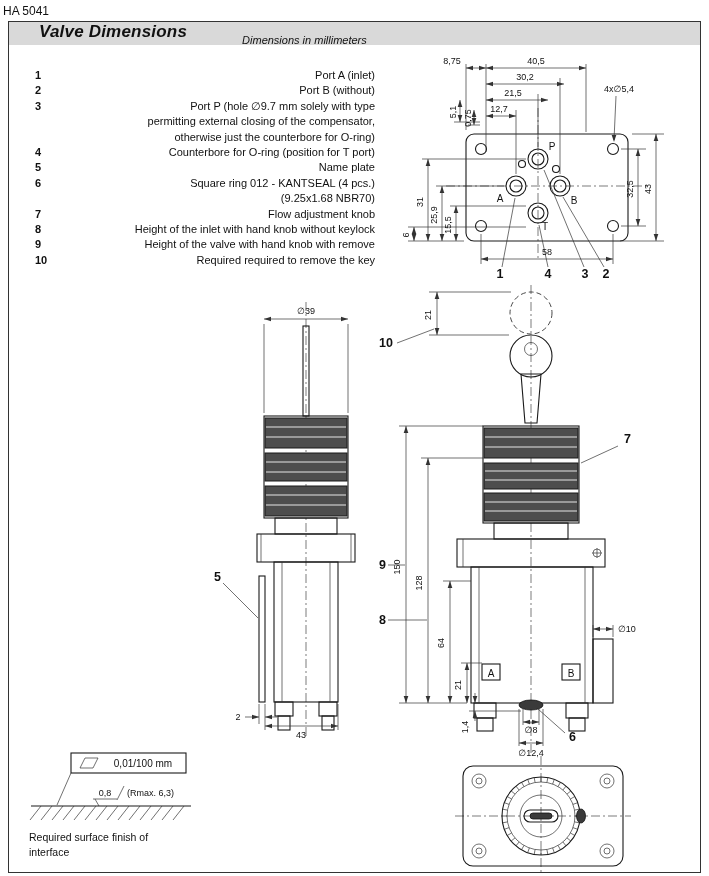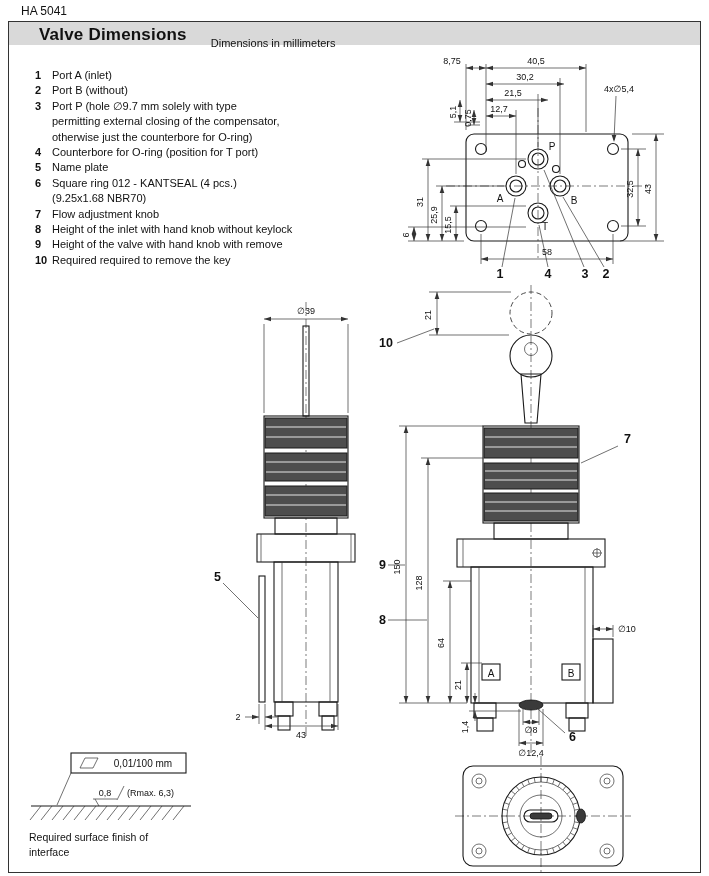--- a/index.html
+++ b/index.html
@@ -1,25 +1,25 @@
 <!DOCTYPE html>
 <html><head>
 <meta charset="utf-8">
 <style>
   html,body{margin:0;padding:0;background:#fff;}
   .page{position:relative;width:709px;height:876px;background:#fff;font-family:"Liberation Sans",sans-serif;color:#111;overflow:hidden;}
-  .doc-number{position:absolute;left:21px;top:4px;font-size:12px;}
+  .doc-number{position:absolute;left:3px;top:4px;font-size:12px;}
   .frame{position:absolute;left:8px;top:21px;width:691px;height:850px;border:1px solid #333;background:#fff;}
-  .title-bar{position:absolute;left:0;top:0;width:100%;height:23px;background:#d9d9d9;display:flex;align-items:flex-end;}
+  .title-bar{position:absolute;left:0;top:0;width:100%;height:23px;background:#d9d9d9;display:flex;align-items:flex-start;font-style:italic;}
   .title{font-size:17px;font-weight:bold;margin-left:30px;letter-spacing:.2px;}
-  .subtitle{font-size:11px;margin-left:24px;position:relative;top:4px;}
+  .subtitle{font-size:11px;margin-left:55px;position:relative;top:12px;}
   .legend{position:absolute;left:26px;top:46px;width:340px;font-size:11px;line-height:15.4px;}
   .legend-item{display:flex;}
   .legend-item .num{flex:0 0 17px;font-weight:bold;}
-  .legend-item .txt{flex:1;white-space:pre-wrap;}
+  .legend-item .txt{flex:1;white-space:pre-wrap;text-align:right;}
   svg{position:absolute;overflow:visible;}
   svg text{font-family:"Liberation Sans",sans-serif;font-size:9px;fill:#111;}
   text.co{font-size:12.5px;font-weight:bold;}
   text.port{font-size:10px;}
   text.s10{font-size:10px;}
   text.cap{font-size:10.5px;}
   .thin{stroke:#333;stroke-width:.7;fill:none;}
   .med{stroke:#1a1a1a;stroke-width:1.1;fill:none;}
   .cl{stroke:#444;stroke-width:.7;fill:none;stroke-dasharray:9 3 2 3;}
   .dash{stroke:#333;stroke-width:.9;fill:none;stroke-dasharray:5 3;}

